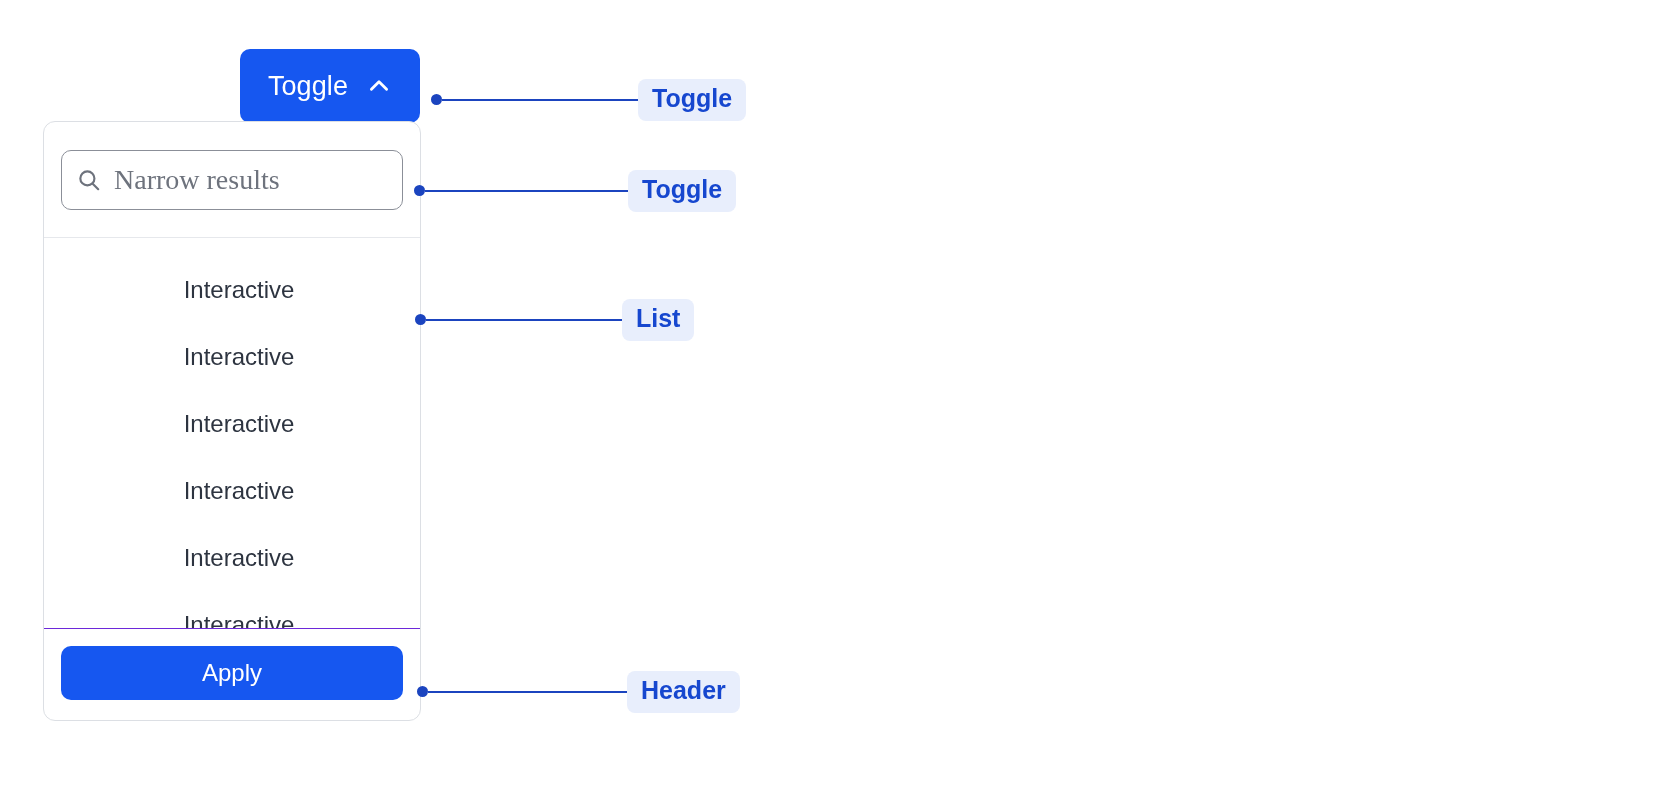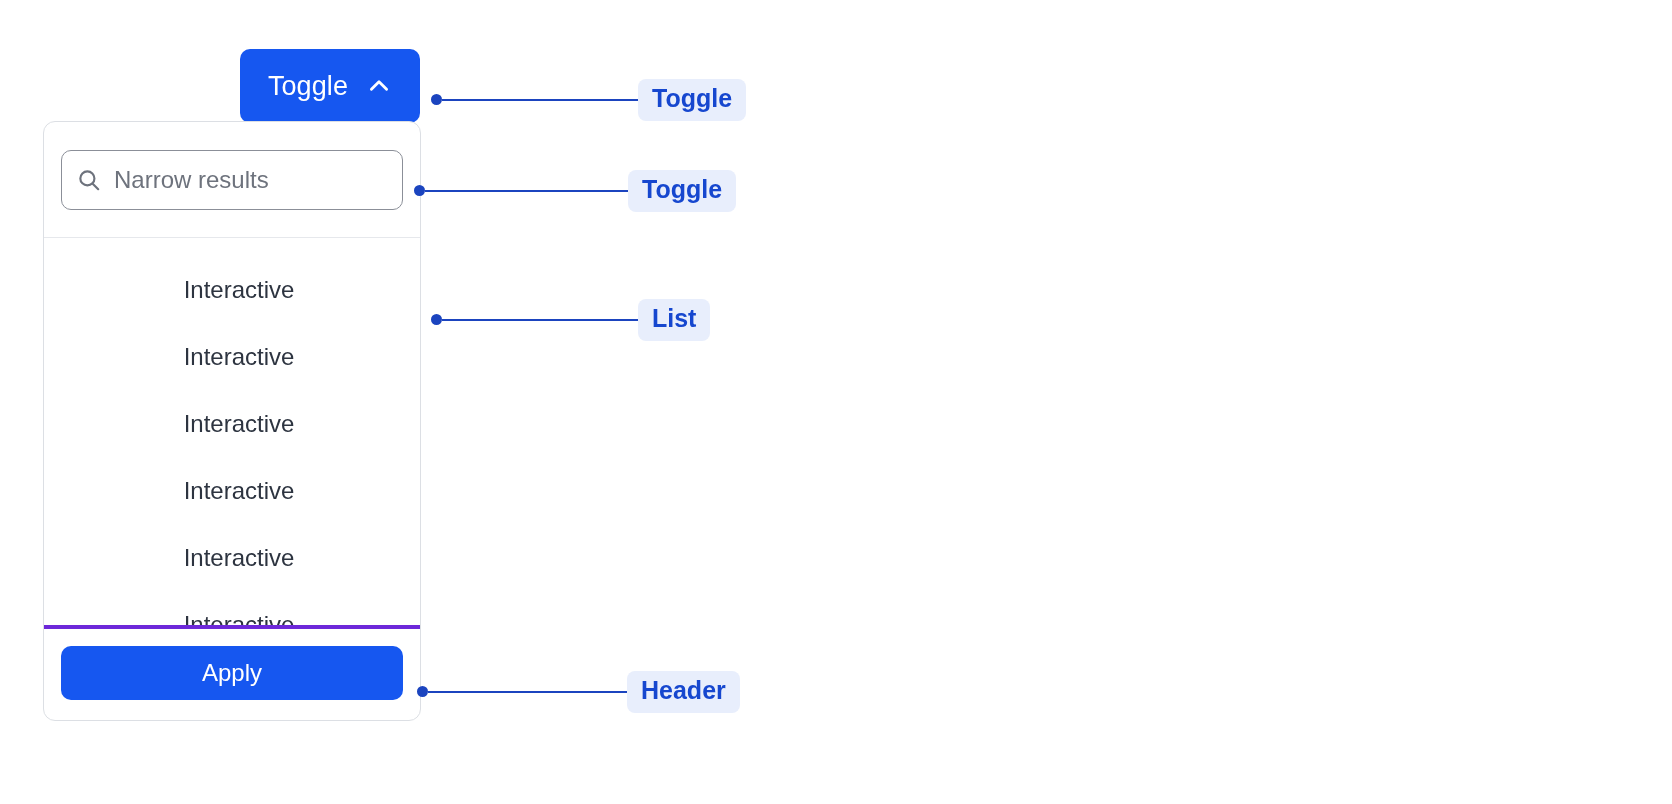--- a/index.html
+++ b/index.html
@@ -82,22 +82,22 @@
     background: #ffffff;
     padding: 0 14px;
     gap: 12px;
   }
   .search-icon { flex: 0 0 auto; width: 26px; height: 26px; display: block; }
   .search-input {
     flex: 1 1 auto;
     border: none;
     outline: none;
     background: transparent;
-    font-family: Liberation Sans, sans-serif;
-    font-size: 24px;
+    font-family: Liberation Serif, serif;
+    font-size: 28px;
     color: #7f1d1d;
     height: 100%;
   }
   .search-input::placeholder { color: #6e737d; opacity: 1; }
 
   
   .panel-list {
     flex: 1 1 auto;
     padding: 18px 0 10px 0;
     overflow: hidden;
@@ -110,21 +110,21 @@
     font-size: 24px;
     color: #2d3440;
     cursor: pointer;
     background: transparent;
     justify-content: center;
   }
 
   
   .panel-footer {
     flex: 0 0 auto;
-    border-top: 4px solid #6d28d9;
+    border-top: 1px solid #6d28d9;
     padding: 17px 17px 20px 17px;
   }
   .apply-button {
     width: 100%;
     height: 54px;
     background: #1657f0;
     border: none;
     border-radius: 10px;
     color: #ffffff;
     font-family: "Liberation Sans", sans-serif;
@@ -210,21 +210,21 @@
     <span class="ann-line" style="width:196px;"></span>
     <span class="ann-chip">Toggle</span>
   </div>
 
   <div class="annotation" style="left:414px; top:163px;">
     <span class="ann-dot"></span>
     <span class="ann-line" style="width:203px;"></span>
     <span class="ann-chip">Toggle</span>
   </div>
 
-  <div class="annotation" style="left:431px; top:292px;">
+  <div class="annotation" style="left:415px; top:292px;">
     <span class="ann-dot"></span>
     <span class="ann-line" style="width:196px;"></span>
     <span class="ann-chip">List</span>
   </div>
 
   <div class="annotation" style="left:417px; top:664px;">
     <span class="ann-dot"></span>
     <span class="ann-line" style="width:199px;"></span>
     <span class="ann-chip">Header</span>
   </div>

